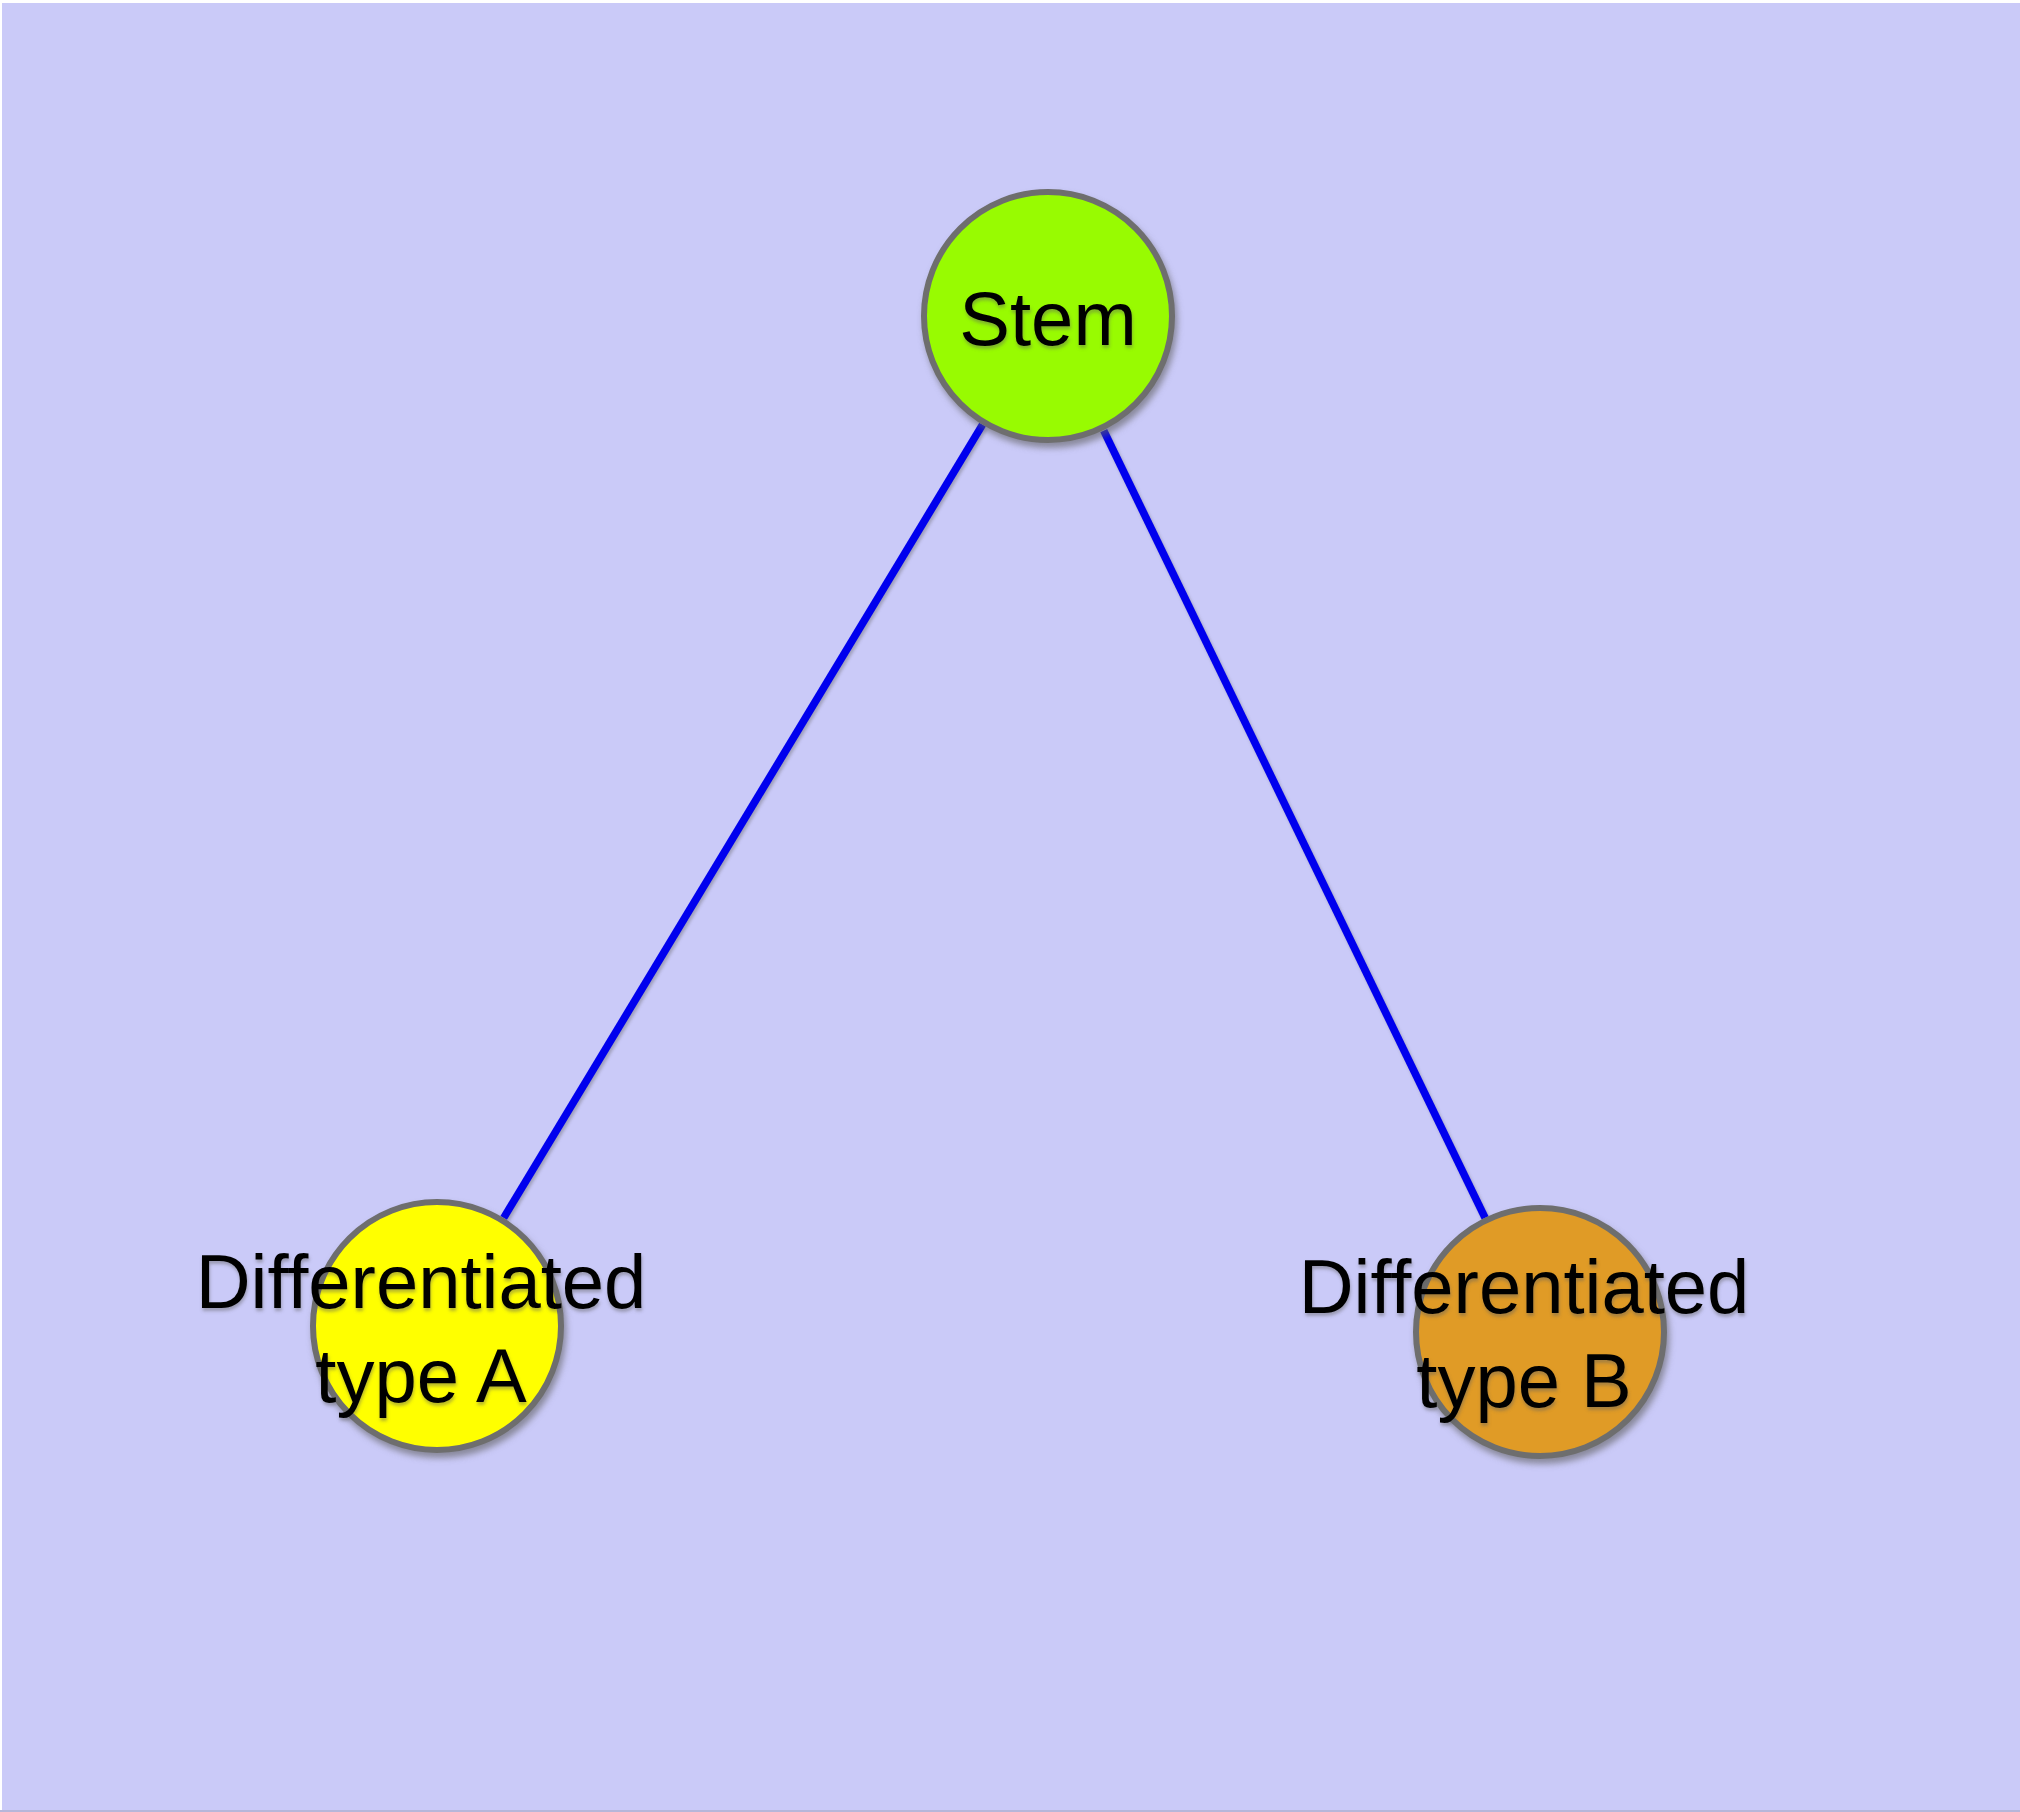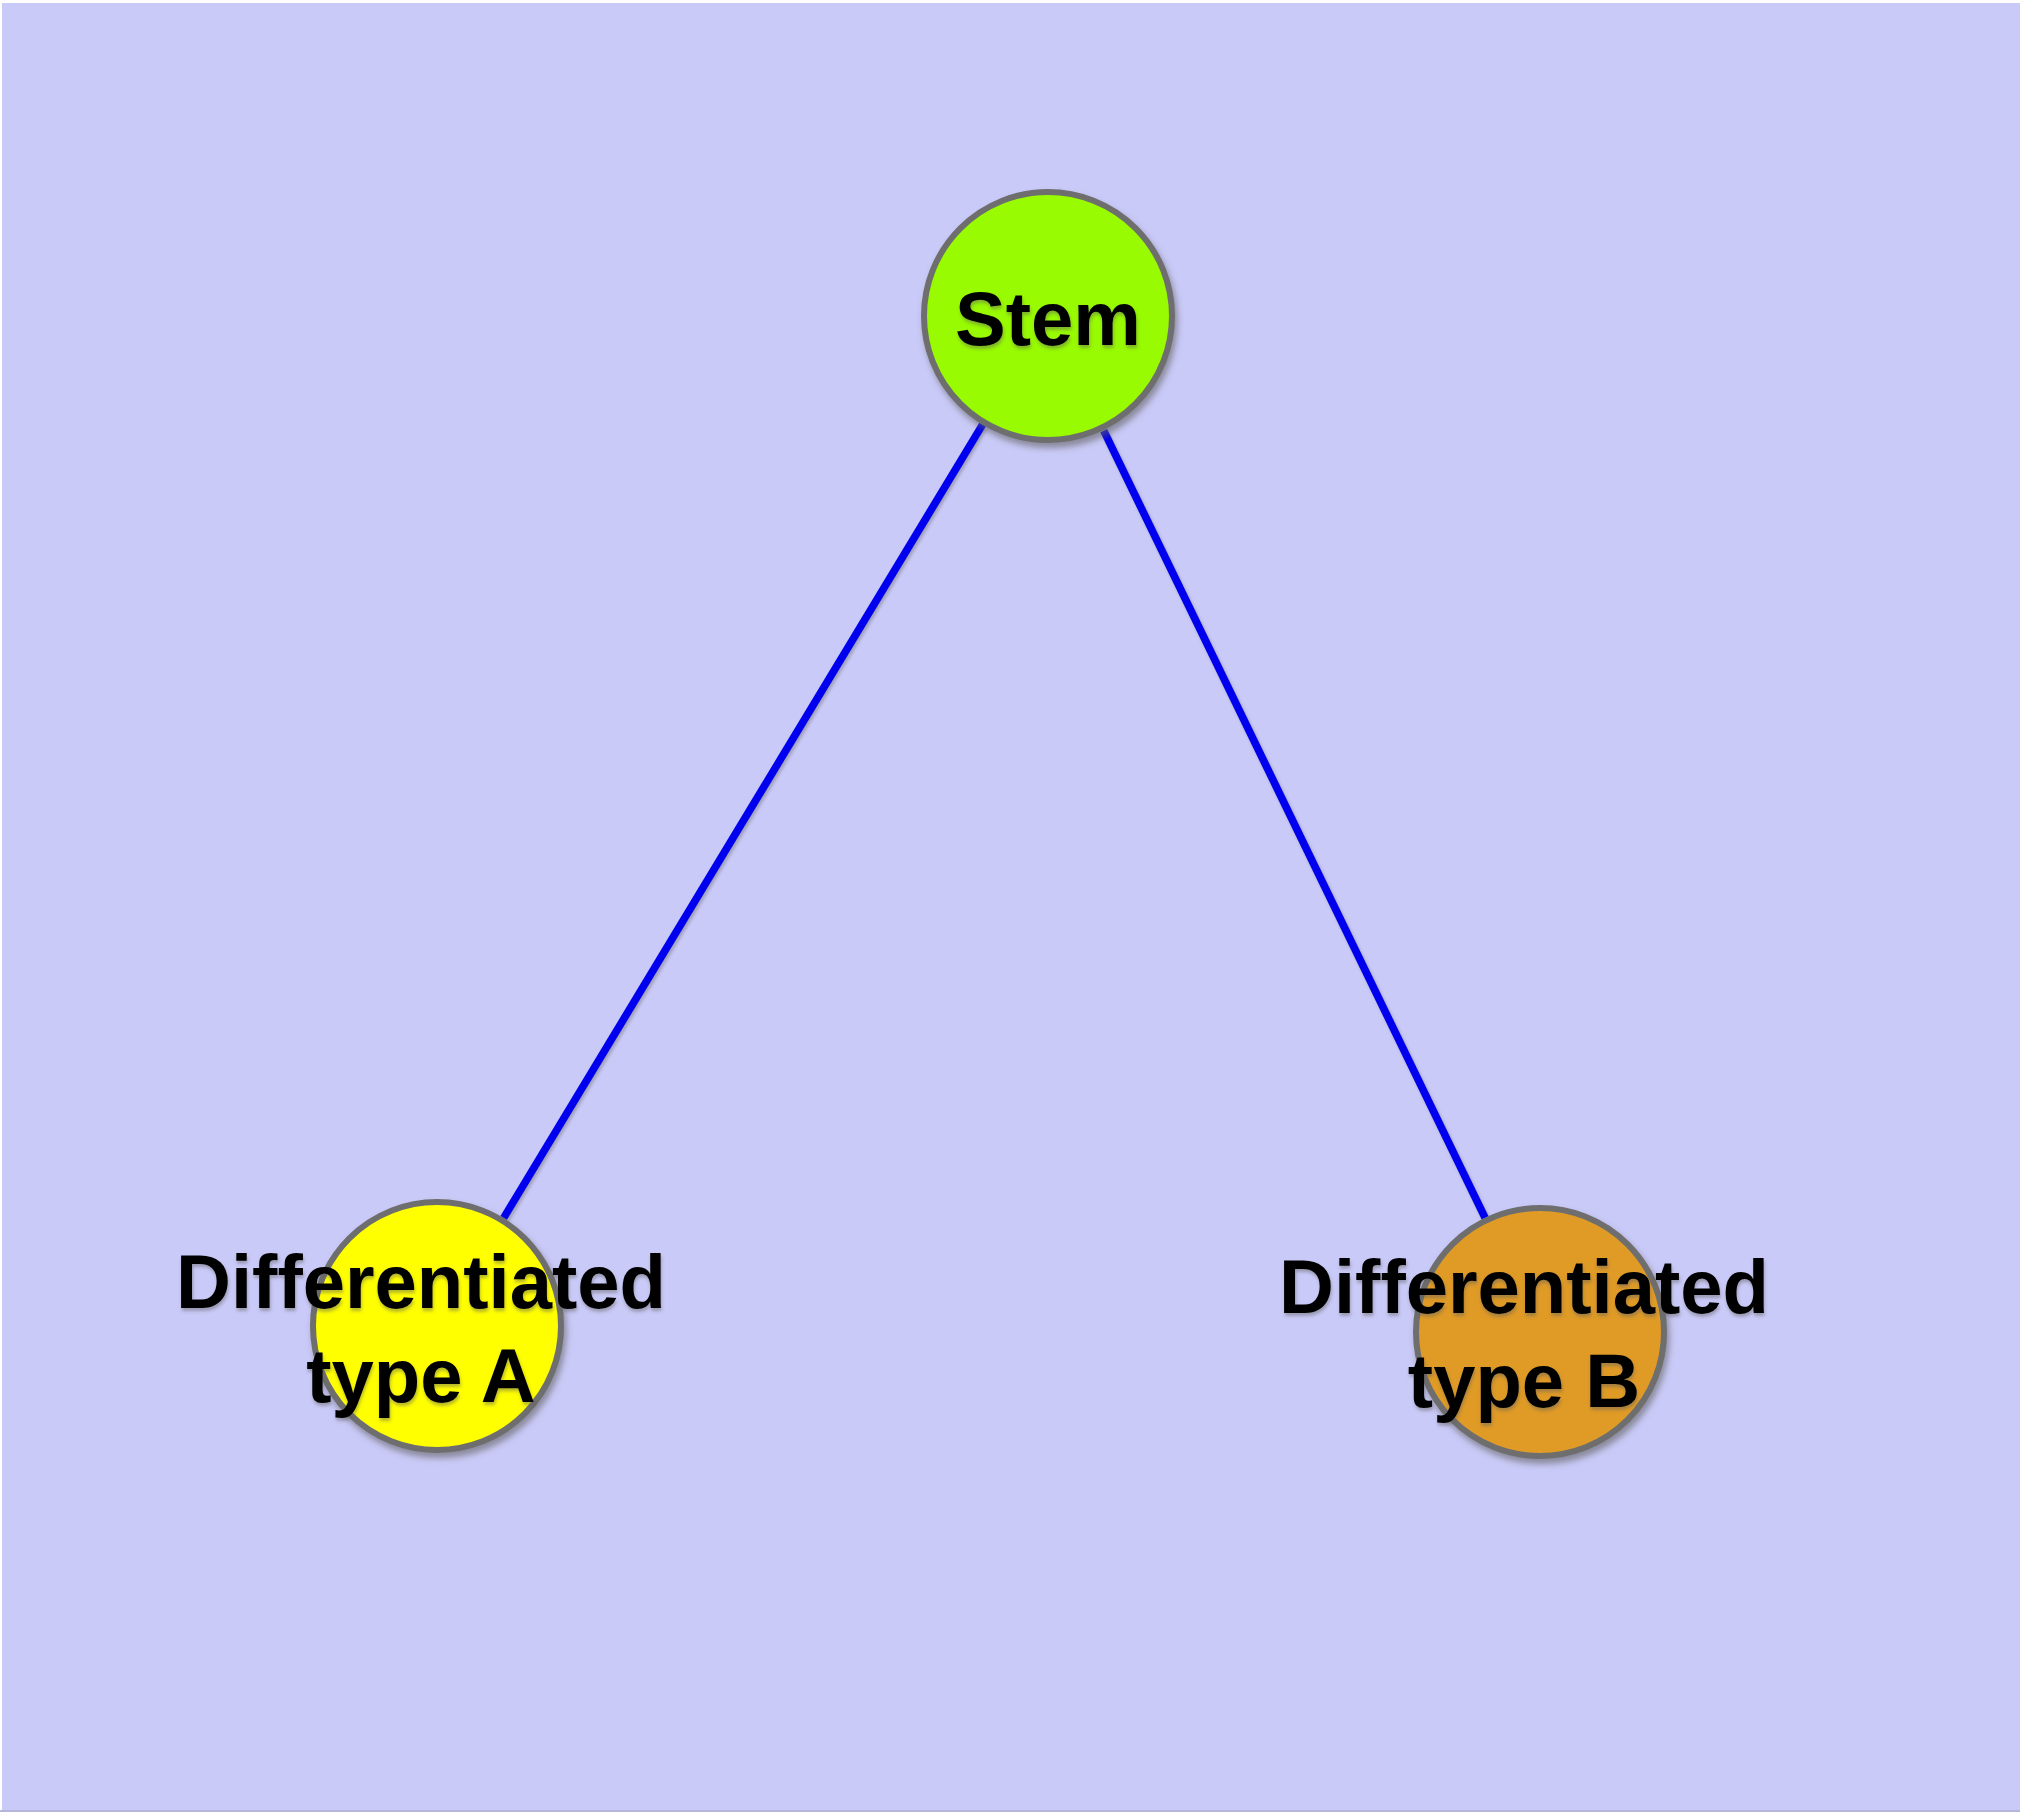--- a/index.html
+++ b/index.html
@@ -48,21 +48,21 @@
     border: 6px solid #6e6e6e;
     box-sizing: border-box;
     box-shadow: 2.5px 5.1px 6px rgba(95,95,95,0.6);
   }
   .node-stem   { left: 921px; top: 189px;  }
   .node-type-a { left: 310px;  top: 1199px; }
   .node-type-b { left: 1413px; top: 1205px; }
   .node-label {
     position: absolute;
     transform: translate(-50%, -50%);
-    font-weight: bold;
+    font-weight: normal;
     font-size: 76px;
     line-height: 1.24;
     color: #000000;
     text-align: center;
     white-space: pre-line;
     text-shadow: 0.8px 3.4px 3.4px rgba(95,95,95,0.45);
   }
   .label-stem   { left: 1048px; top: 319px;  }
   .label-type-a { left: 421px;  top: 1329px; }
   .label-type-b { left: 1524px; top: 1334px; }

